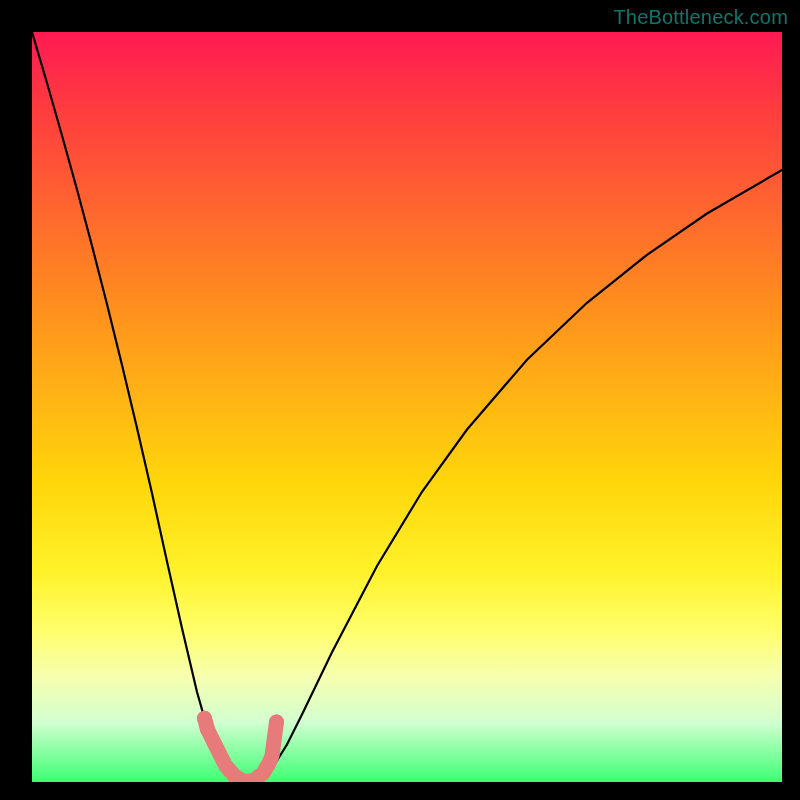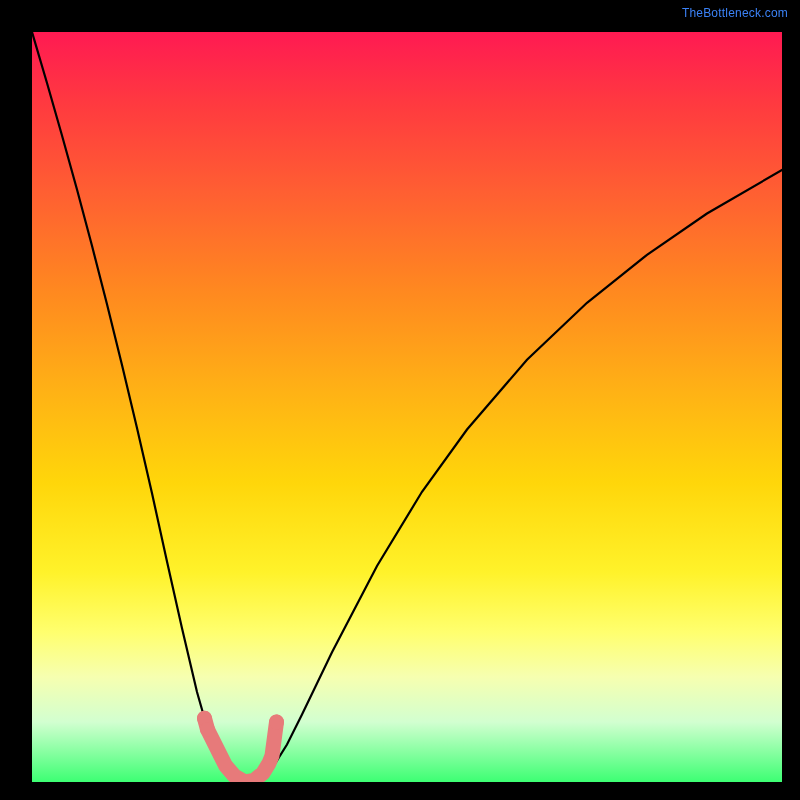--- a/index.html
+++ b/index.html
@@ -52,22 +52,22 @@
   }
   .bead-path {
     fill: none;
     stroke-linecap: round;
     stroke-linejoin: round;
   }
   .watermark {
     position: absolute;
     right: 12px;
     top: 6px;
-    font-size: 12px;
-    color: #3b82f6;
+    font-size: 20px;
+    color: #0f766e;
     letter-spacing: 0.2px;
     font-weight: 500;
     margin-left: 48px;
   }
 </style>
 </head>
 <body>
 
 <div class="frame">
 

